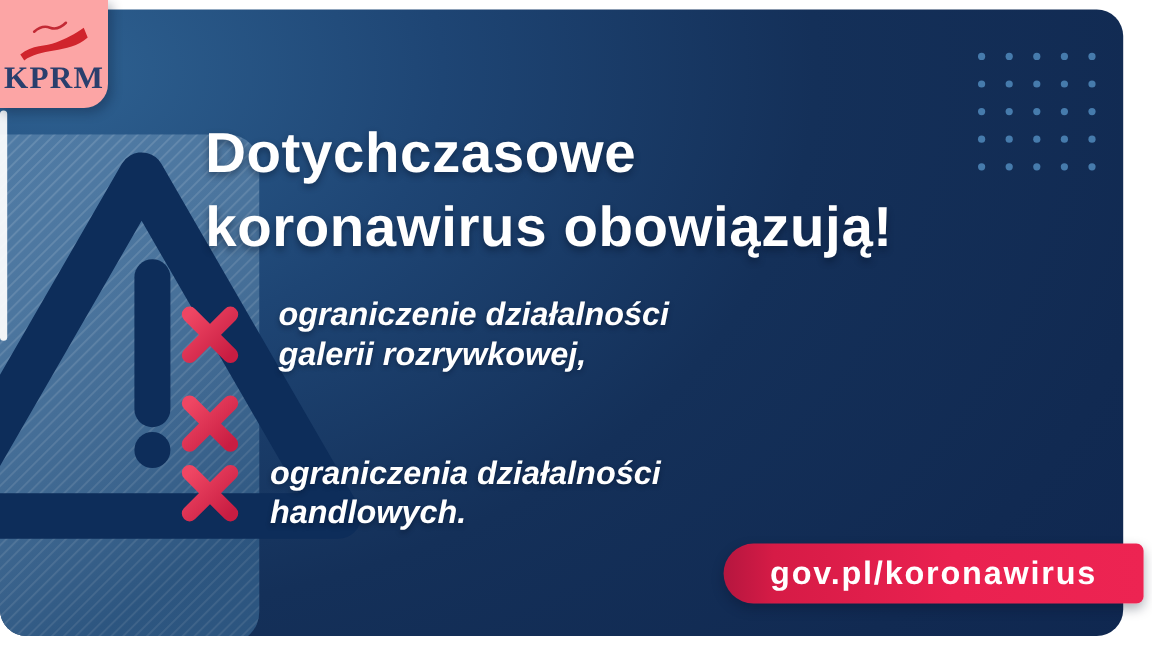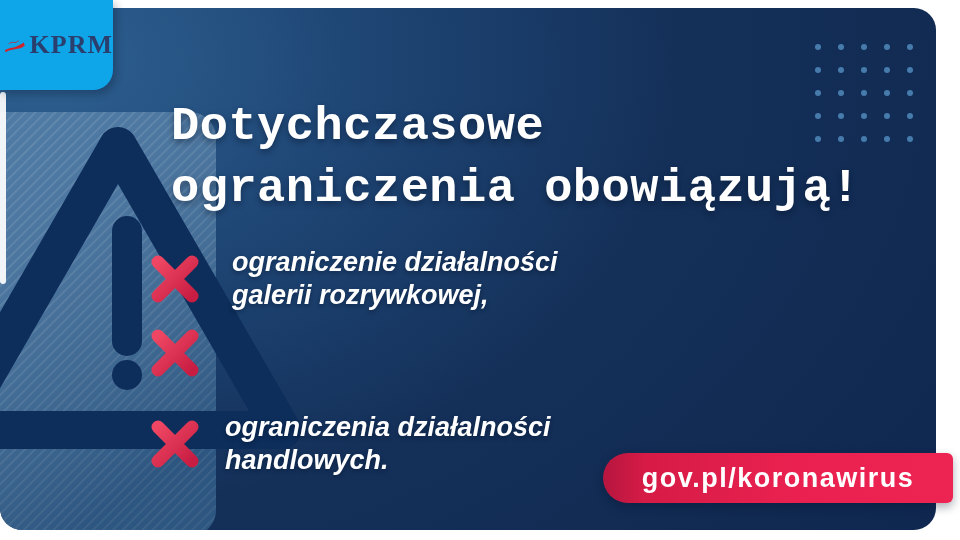--- a/index.html
+++ b/index.html
@@ -15,50 +15,50 @@
     background:radial-gradient(1150px 820px at 5% 10%,
       #2e6191 0%, #1e4574 28%, #143059 55%, #112a52 82%, #0f2750 100%);
   }
   .watermark{position:absolute;left:0;top:0;width:936px;height:522px;}
   
   .dot-grid{position:absolute;left:806px;top:27px;display:grid;grid-auto-rows:23px;}
   .dot{width:6px;height:6px;border-radius:50%;background:#4d84b6;place-self:center;opacity:.9;}
   
   .heading{
     position:absolute;left:171px;top:88px;width:780px;
-    color:#ffffff;font-family:Liberation Mono, monospace;
+    color:#ffffff;font-family:Liberation Sans, sans-serif;
     font-weight:bold;font-size:47px;line-height:62px;letter-spacing:.5px;
     text-shadow:0 3px 6px rgba(5,15,35,.45);
   }
   
   .bullet{position:absolute;left:150px;display:flex;align-items:center;gap:32px;}
   .bullet .x-wrap{flex:0 0 50px;height:50px;}
   .bullet .txt{
     color:#ffffff;font-weight:bold;font-size:27px;line-height:33px;
     text-shadow:0 2px 4px rgba(5,15,35,.4);white-space:nowrap;font-style:italic;
   }
   .b1{top:236px;height:70px;}
   .b2{top:318px;height:54px;}
-  .b3{top:401px;height:70px;gap:25px;}
+  .b3{top:368px;height:70px;gap:25px;}
   .txt span{display:block;}
   
   .banner{
     position:absolute;left:603px;top:453px;width:350px;height:50px;
     border-radius:25px 6px 6px 25px;
     background:linear-gradient(90deg,#b5163f 0%,#d61b46 12%,#ea2150 55%,#ed2452 100%);
     display:flex;align-items:center;justify-content:center;
     box-shadow:0 4px 10px rgba(8,18,40,.35);
     color:#ffffff;font-weight:bold;font-size:27px;letter-spacing:1.5px;
     text-decoration:none;cursor:pointer;
   }
   
   .kprm{
-    position:absolute;left:0;top:0;width:113px;height:90px;background:#0ea5e9;
+    position:absolute;left:0;top:0;width:90px;height:90px;background:#fca5a5;
     border-radius:0 0 20px 0;box-shadow:3px 4px 9px rgba(8,18,40,.3);
-    display:flex;flex-direction:row;align-items:center;justify-content:center;
+    display:flex;flex-direction:column;align-items:center;justify-content:center;
   }
   .kprm .flag{width:84px;height:38px;margin-top:2px;}
   .kprm .kprm-text{
     font-family:"Liberation Serif","DejaVu Serif",serif;
     font-size:26px;font-weight:600;letter-spacing:1px;color:#2a3f6d;line-height:26px;
   }
 </style>
 </head>
 <body>
 
@@ -112,21 +112,21 @@
         <div class="dot"></div>
         <div class="dot"></div>
         <div class="dot"></div>
         <div class="dot"></div>
         <div class="dot"></div>
         <div class="dot"></div>
       </div>
 
     <div class="heading">
       <div>Dotychczasowe</div>
-      <div>ograniczenia obowiązują!</div>
+      <div>koronawirus obowiązują!</div>
     </div>
 
     <div class="bullet b1">
       <svg class="x-wrap" viewBox="0 0 50 50" aria-hidden="true">
         <defs>
             <linearGradient id="xg1" x1="0" y1="0" x2="1" y2="1">
           <stop offset="0" stop-color="#ef4663"></stop>
               <stop offset="1" stop-color="#c81d42"></stop>
         </linearGradient>
           </defs>

